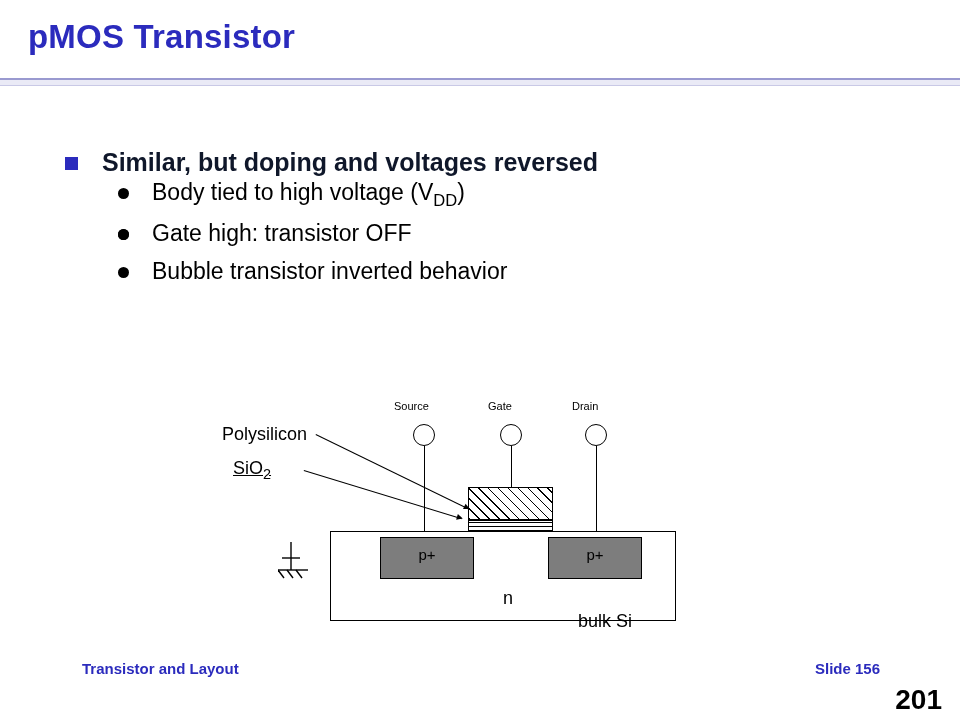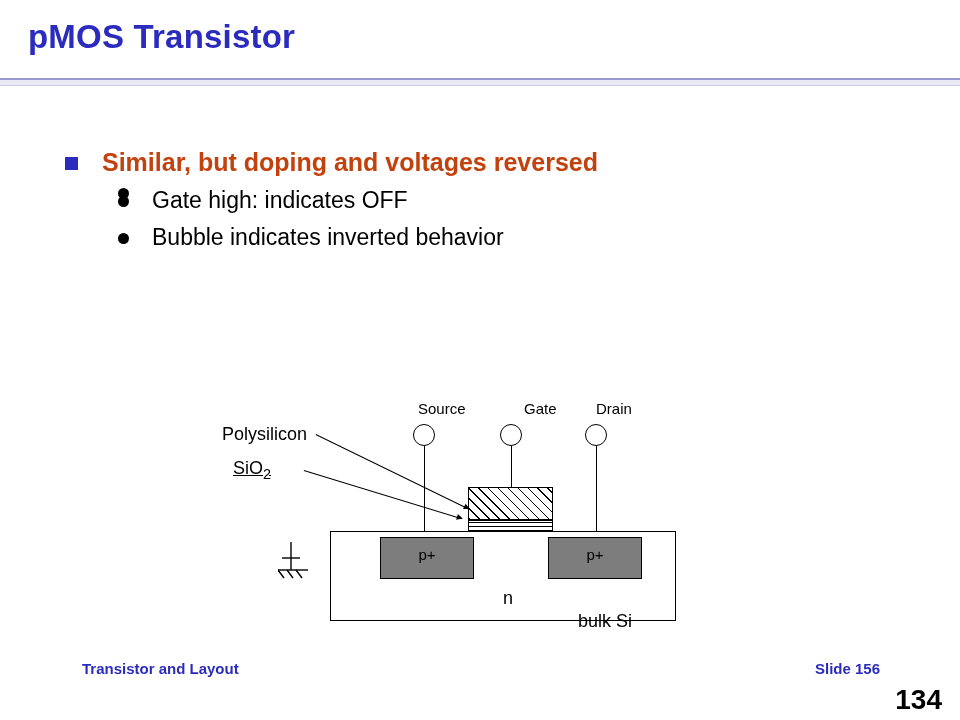--- a/index.html
+++ b/index.html
@@ -46,21 +46,21 @@
     position: absolute;
     left: 60px;
     top: 148px;
     width: 820px;
   }
   .lvl1 {
     position: relative;
     padding-left: 42px;
     font-size: 25px;
     font-weight: bold;
-    color: #c2410c;
+    color: #0f172a;
     margin-bottom: 2px;
     line-height: 1.15;
   }
   .lvl1 .sq {
     position: absolute;
     left: 5px;
     top: 9px;
     width: 13px;
     height: 13px;
     background: #2b2bbd;
@@ -91,21 +91,21 @@
     top: 390px;
     width: 560px;
     height: 250px;
   }
   .fig-label {
     position: absolute;
     font-size: 18px;
     color: #000000;
     white-space: nowrap;
   }
-  .term-label { font-size: 15px; margin-left: 24px; }
+  .term-label { font-size: 11px; }
 
   .circle {
     position: absolute;
     width: 22px;
     height: 22px;
     border: 1.5px solid #000;
     border-radius: 50%;
     background: #fff;
     box-sizing: border-box;
   }
@@ -198,41 +198,45 @@
   <div class="title">pMOS Transistor</div>
   <div class="title-rule"></div>
 
   <div class="bullets">
 
     <div class="lvl1">
       <span class="sq"></span>
       <span>Similar, but doping and voltages reversed</span>
     </div>
 
-
-    <div class="lvl2">
-      <span class="dot"></span>
-    </div>
-
-    <div class="lvl2">
-      <span class="dot"></span>
-      <span>Gate high: indicates OFF</span>
-    </div>
-
-    <div class="lvl2">
-      <span class="dot"></span>
-      <span>Bubble indicates inverted behavior</span>
+    <div class="lvl2">
+      <span class="dot"></span>
+      <span>Body tied to high voltage (V</span><sub>DD</sub><span>)</span>
+    </div>
+
+    <div class="lvl2">
+      <span class="dot"></span>
+    </div>
+
+    <div class="lvl2">
+      <span class="dot"></span>
+      <span>Gate high: transistor OFF</span>
+    </div>
+
+    <div class="lvl2">
+      <span class="dot"></span>
+      <span>Bubble transistor inverted behavior</span>
     </div>
 
   </div>
 
   <div class="figure">
 
     <div class="fig-label term-label" style="left:194px; top:10px;">Source</div>
-    <div class="fig-label term-label" style="left:300px; top:10px;">Gate</div>
+    <div class="fig-label term-label" style="left:288px; top:10px;">Gate</div>
     <div class="fig-label term-label" style="left:372px; top:10px;">Drain</div>
 
     <div class="circle" style="left:213px; top:34px;"></div>
     <div class="circle" style="left:300px; top:34px;"></div>
     <div class="circle" style="left:385px; top:34px;"></div>
 
     <div class="vline" style="left:223.5px; top:56px; height:100px;"></div>
     <div class="vline" style="left:310.5px; top:56px; height:46px;"></div>
     <div class="vline" style="left:395.5px; top:56px; height:100px;"></div>
 
@@ -267,15 +271,15 @@
       <line x1="0" y1="30" x2="30" y2="30"></line>
       <line x1="0" y1="30" x2="6" y2="38"></line>
       <line x1="9" y1="30" x2="15" y2="38"></line>
       <line x1="18" y1="30" x2="24" y2="38"></line>
     </svg>
 
   </div>
 
   <div class="footer-left">Transistor and Layout</div>
   <div class="footer-right">Slide 156</div>
-  <div class="page-num">134</div>
+  <div class="page-num">201</div>
 
 </div>
 
 </body></html>

